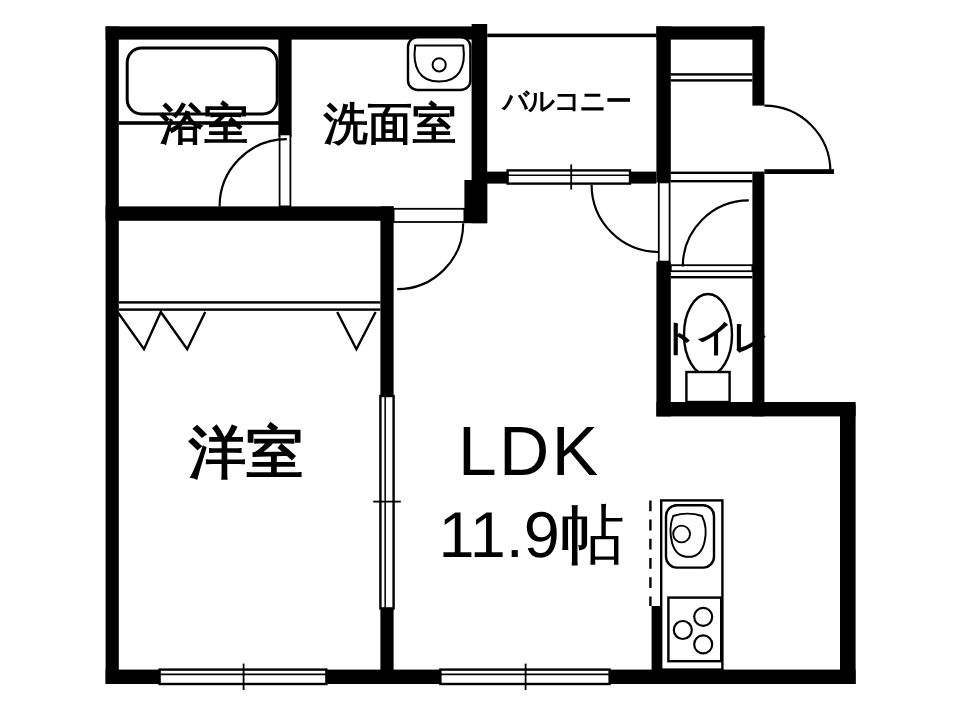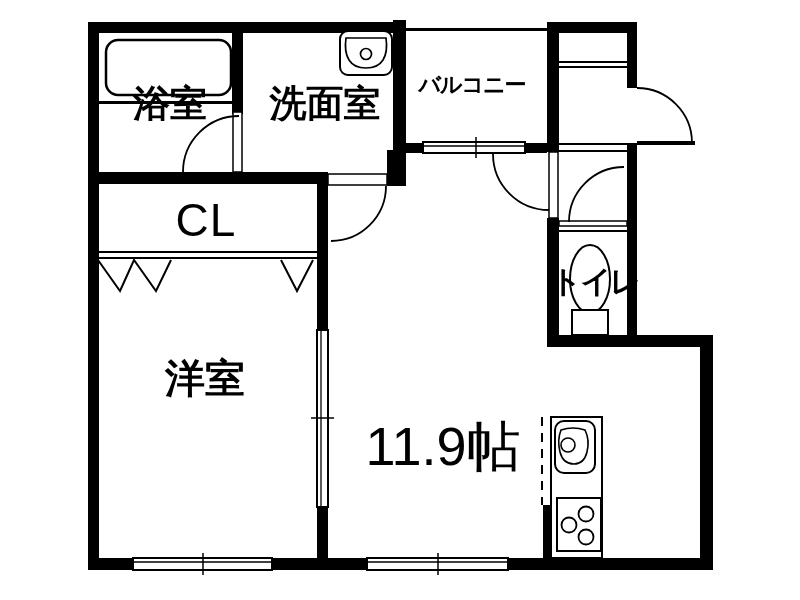--- a/index.html
+++ b/index.html
@@ -12,21 +12,21 @@
     position:absolute;transform:translate(-50%,-50%);
     color:#000000;white-space:nowrap;font-weight:600;line-height:1;
     font-family:"Liberation Sans",sans-serif;
   }
   .lbl-bathroom   {left:170px;top:103px;font-size:37px;}
   .lbl-washroom   {left:325px;top:103px;font-size:37px;}
   .lbl-balcony    {left:472px;top:85px; font-size:22px;letter-spacing:-1px;}
   .lbl-entrance   {left:593px;top:88px; font-size:37px;}
   .lbl-toilet     {left:595px;top:281px;font-size:31px;letter-spacing:-2px;}
   .lbl-closet     {left:206px;top:220px;font-size:46px;font-weight:500;letter-spacing:1px;}
-  .lbl-yoshitsu   {left:205px;top:378px;font-size:40px;}
+  .lbl-yoshitsu   {left:205px;top:378px;font-size:48px;}
   .lbl-yoshitsu-sz{left:211px;top:446px;font-size:58px;}
   .lbl-ldk        {left:441px;top:377px;font-size:58px;font-weight:500;letter-spacing:2px;}
   .lbl-ldk-sz     {left:443px;top:446px;font-size:54px;font-weight:500;}
 </style>
 </head>
 <body>
 
 <div id="stage">
 
   <svg id="plan-svg" width="800" height="600" viewBox="0 0 800 600">
@@ -147,16 +147,16 @@
         <circle cx="569" cy="525" r="7.5" fill="#ffffff" stroke="#000000" stroke-width="1.8"></circle>
         <circle cx="586" cy="537" r="7.5" fill="#ffffff" stroke="#000000" stroke-width="1.8"></circle>
       </g>
     </g>
   </svg>
 
   <div class="room-label lbl-bathroom">浴室</div>
   <div class="room-label lbl-washroom">洗面室</div>
   <div class="room-label lbl-balcony">バルコニー</div>
   <div class="room-label lbl-toilet">トイレ</div>
-  <div class="room-label lbl-closet">CL</div>
   <div class="room-label lbl-yoshitsu">洋室</div>
+  <div class="room-label lbl-ldk">LDK</div>
   <div class="room-label lbl-ldk-sz">11.9帖</div>
 </div>
 
 </body></html>

